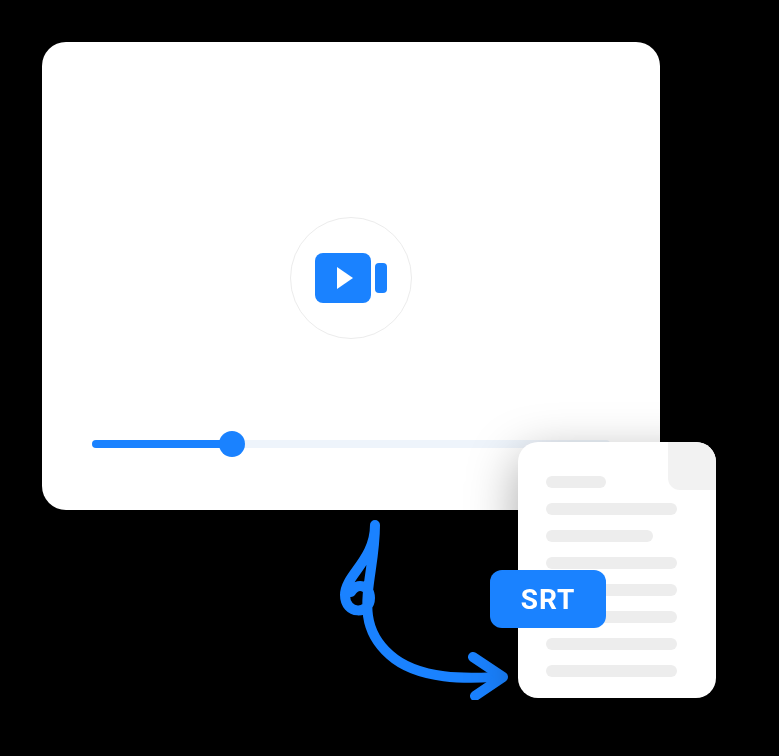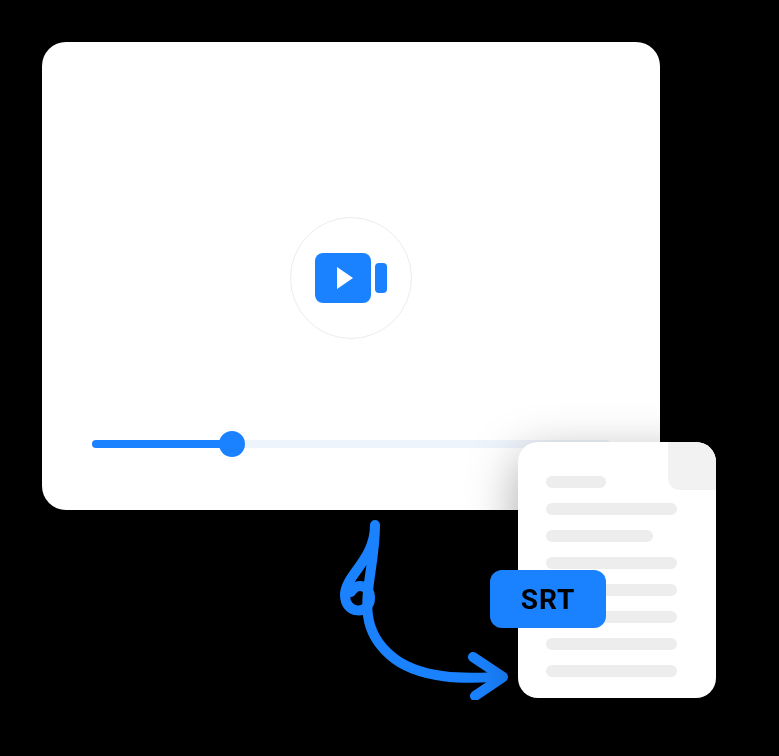--- a/index.html
+++ b/index.html
@@ -146,21 +146,21 @@
       position: absolute;
       left: -28px;
       top: 128px;
       width: 116px;
       height: 58px;
       background: #1a82ff;
       border-radius: 12px;
       display: flex;
       align-items: center;
       justify-content: center;
-      color: #000000;
+      color: #ffffff;
       font-weight: 700;
       font-size: 28px;
       letter-spacing: 1px;
     }
   </style>
 </head>
 <body>
 
 <div class="video-card">
   <div class="play-circle">

